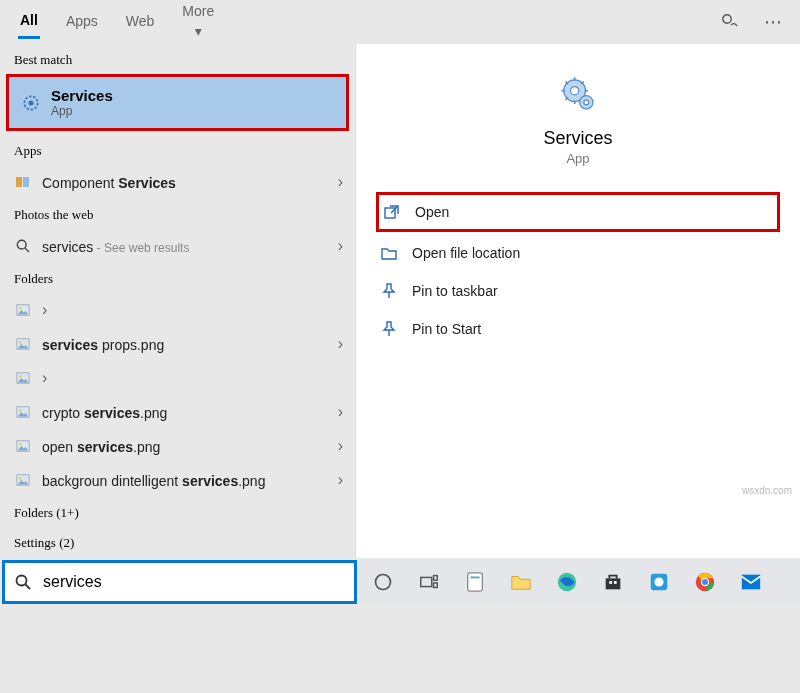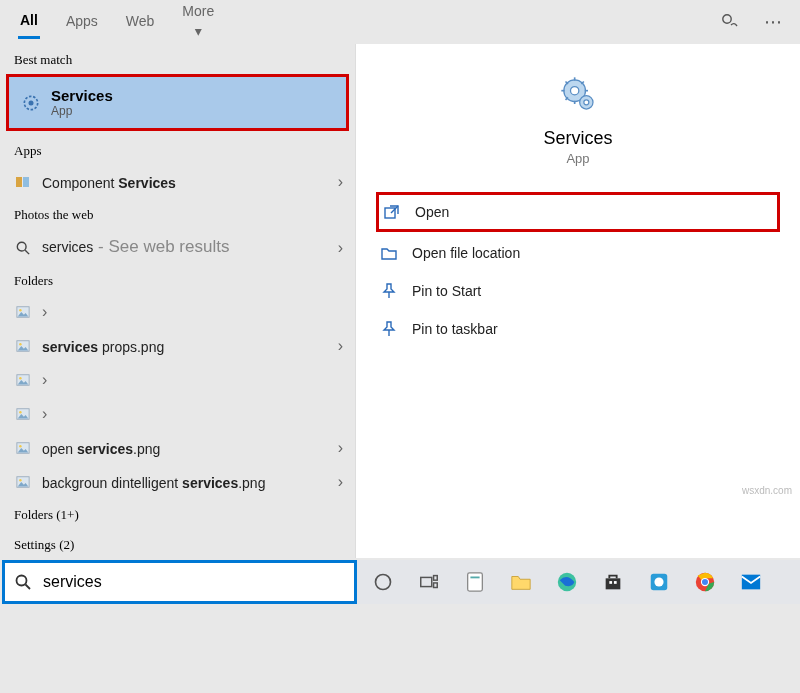--- a/index.html
+++ b/index.html
@@ -17,21 +17,21 @@
   .group-label { font-size:13px; color:#000000; padding:8px 14px 6px; font-weight:400;font-family:Liberation Serif, serif; }
   .best-match { border:3px solid #d00000; margin:0 6px 4px 6px; }
   .best-match .inner { background:#a9c9ea; padding:10px 10px 10px 12px; display:flex; align-items:center; gap:10px; }
   .best-match .micon { width:20px; height:20px; display:flex; align-items:center; justify-content:center; font-size:16px; color:#3a72af; }
   .best-match .title { font-weight:700; font-size:15px; }
   .best-match .sub { font-size:12px; color:#555; }
   .row { display:flex; align-items:flex-end; padding:8px 12px 8px 14px; gap:10px; font-size:14px; color:#222; cursor:pointer; }
   .row .ricon { width:18px; height:18px; display:flex; align-items:center; justify-content:center; font-size:14px; color:#666; flex:0 0 18px; }
   .row .rtext { flex:1; overflow:hidden; white-space:nowrap; text-overflow:ellipsis; }
   .row .chev { color:#666; font-size:16px; }
-  .row .sub { color:#888; font-size:17px; }
+  .row .sub { color:#888; font-size:12px; }
   .row b { font-weight:600; }
   .preview-head { display:flex; flex-direction:column; align-items:center; padding:30px 0 26px; }
   .bigicon { width:40px; height:40px; margin-bottom:14px; display:flex; align-items:center; justify-content:center; }
   .bigicon svg { width:40px; height:40px; }
   .preview-head .title { font-size:18px; font-weight:400; }
   .preview-head .sub { font-size:13px; color:#777; margin-top:2px; }
   .actions { display:flex; flex-direction:column; padding:0 0 0 0; }
   .action { display:flex; align-items:center; gap:14px; padding:10px 24px; font-size:14px; color:#222; cursor:pointer; }
   .action .aicon { width:18px; height:18px; color:#2a6ab9; display:flex; align-items:center; justify-content:center; }
   .action.hl { border:3px solid #d00000; margin:0 20px 2px 20px; padding:8px 4px 8px 4px; }
@@ -145,20 +145,21 @@
             <div class="chev">›</div>
           </div>
           <div class="row">
             <div class="ricon">
               <svg viewBox="0 0 16 16" width="16" height="14">
                 <rect x="1" y="2" width="14" height="12" fill="#dce6ef" stroke="#9ab"></rect>
                 <circle cx="5" cy="6" r="1.4" fill="#f3c94b"></circle>
                 <path d="M2 13 l4-5 3 3 2-2 3 4 z" fill="#7fa8c9"></path>
               </svg>
             </div>
+            <div class="rtext"><span>crypto </span><b>services</b><span>.png</span></div>
             <div class="chev">›</div>
           </div>
           <div class="row">
             <div class="ricon">
               <svg viewBox="0 0 16 16" width="16" height="14">
                 <rect x="1" y="2" width="14" height="12" fill="#dce6ef" stroke="#9ab"></rect>
                 <circle cx="5" cy="6" r="1.4" fill="#f3c94b"></circle>
                 <path d="M2 13 l4-5 3 3 2-2 3 4 z" fill="#7fa8c9"></path>
               </svg>
             </div>
@@ -226,29 +227,29 @@
               </svg>
           </div>
           <span>Open file location</span>
         </div>
         <div class="action">
           <div class="aicon">
             <svg viewBox="0 0 16 16" width="16" height="16">
                 <path d="M6 1 h4 v5 l3 3 h-10 l3-3 z M8 9 v6" fill="none" stroke="#2a6ab9" stroke-width="1.4"></path>
               </svg>
           </div>
-          <span>Pin to Start</span>
+          <span>Pin to taskbar</span>
         </div>
         <div class="action">
           <div class="aicon">
             <svg viewBox="0 0 16 16" width="16" height="16">
                 <path d="M6 1 h4 v5 l3 3 h-10 l3-3 z M8 9 v6" fill="none" stroke="#2a6ab9" stroke-width="1.4"></path>
               </svg>
           </div>
-          <span>Pin to taskbar</span>
+          <span>Pin to Start</span>
         </div>
       </div>
       <div class="watermark">wsxdn.com</div>
     </div>
   </div>
 
   <div class="searchbar-wrap">
     <div class="searchbar">
       <span class="sicon">
         <svg viewBox="0 0 16 16" width="16" height="16">

